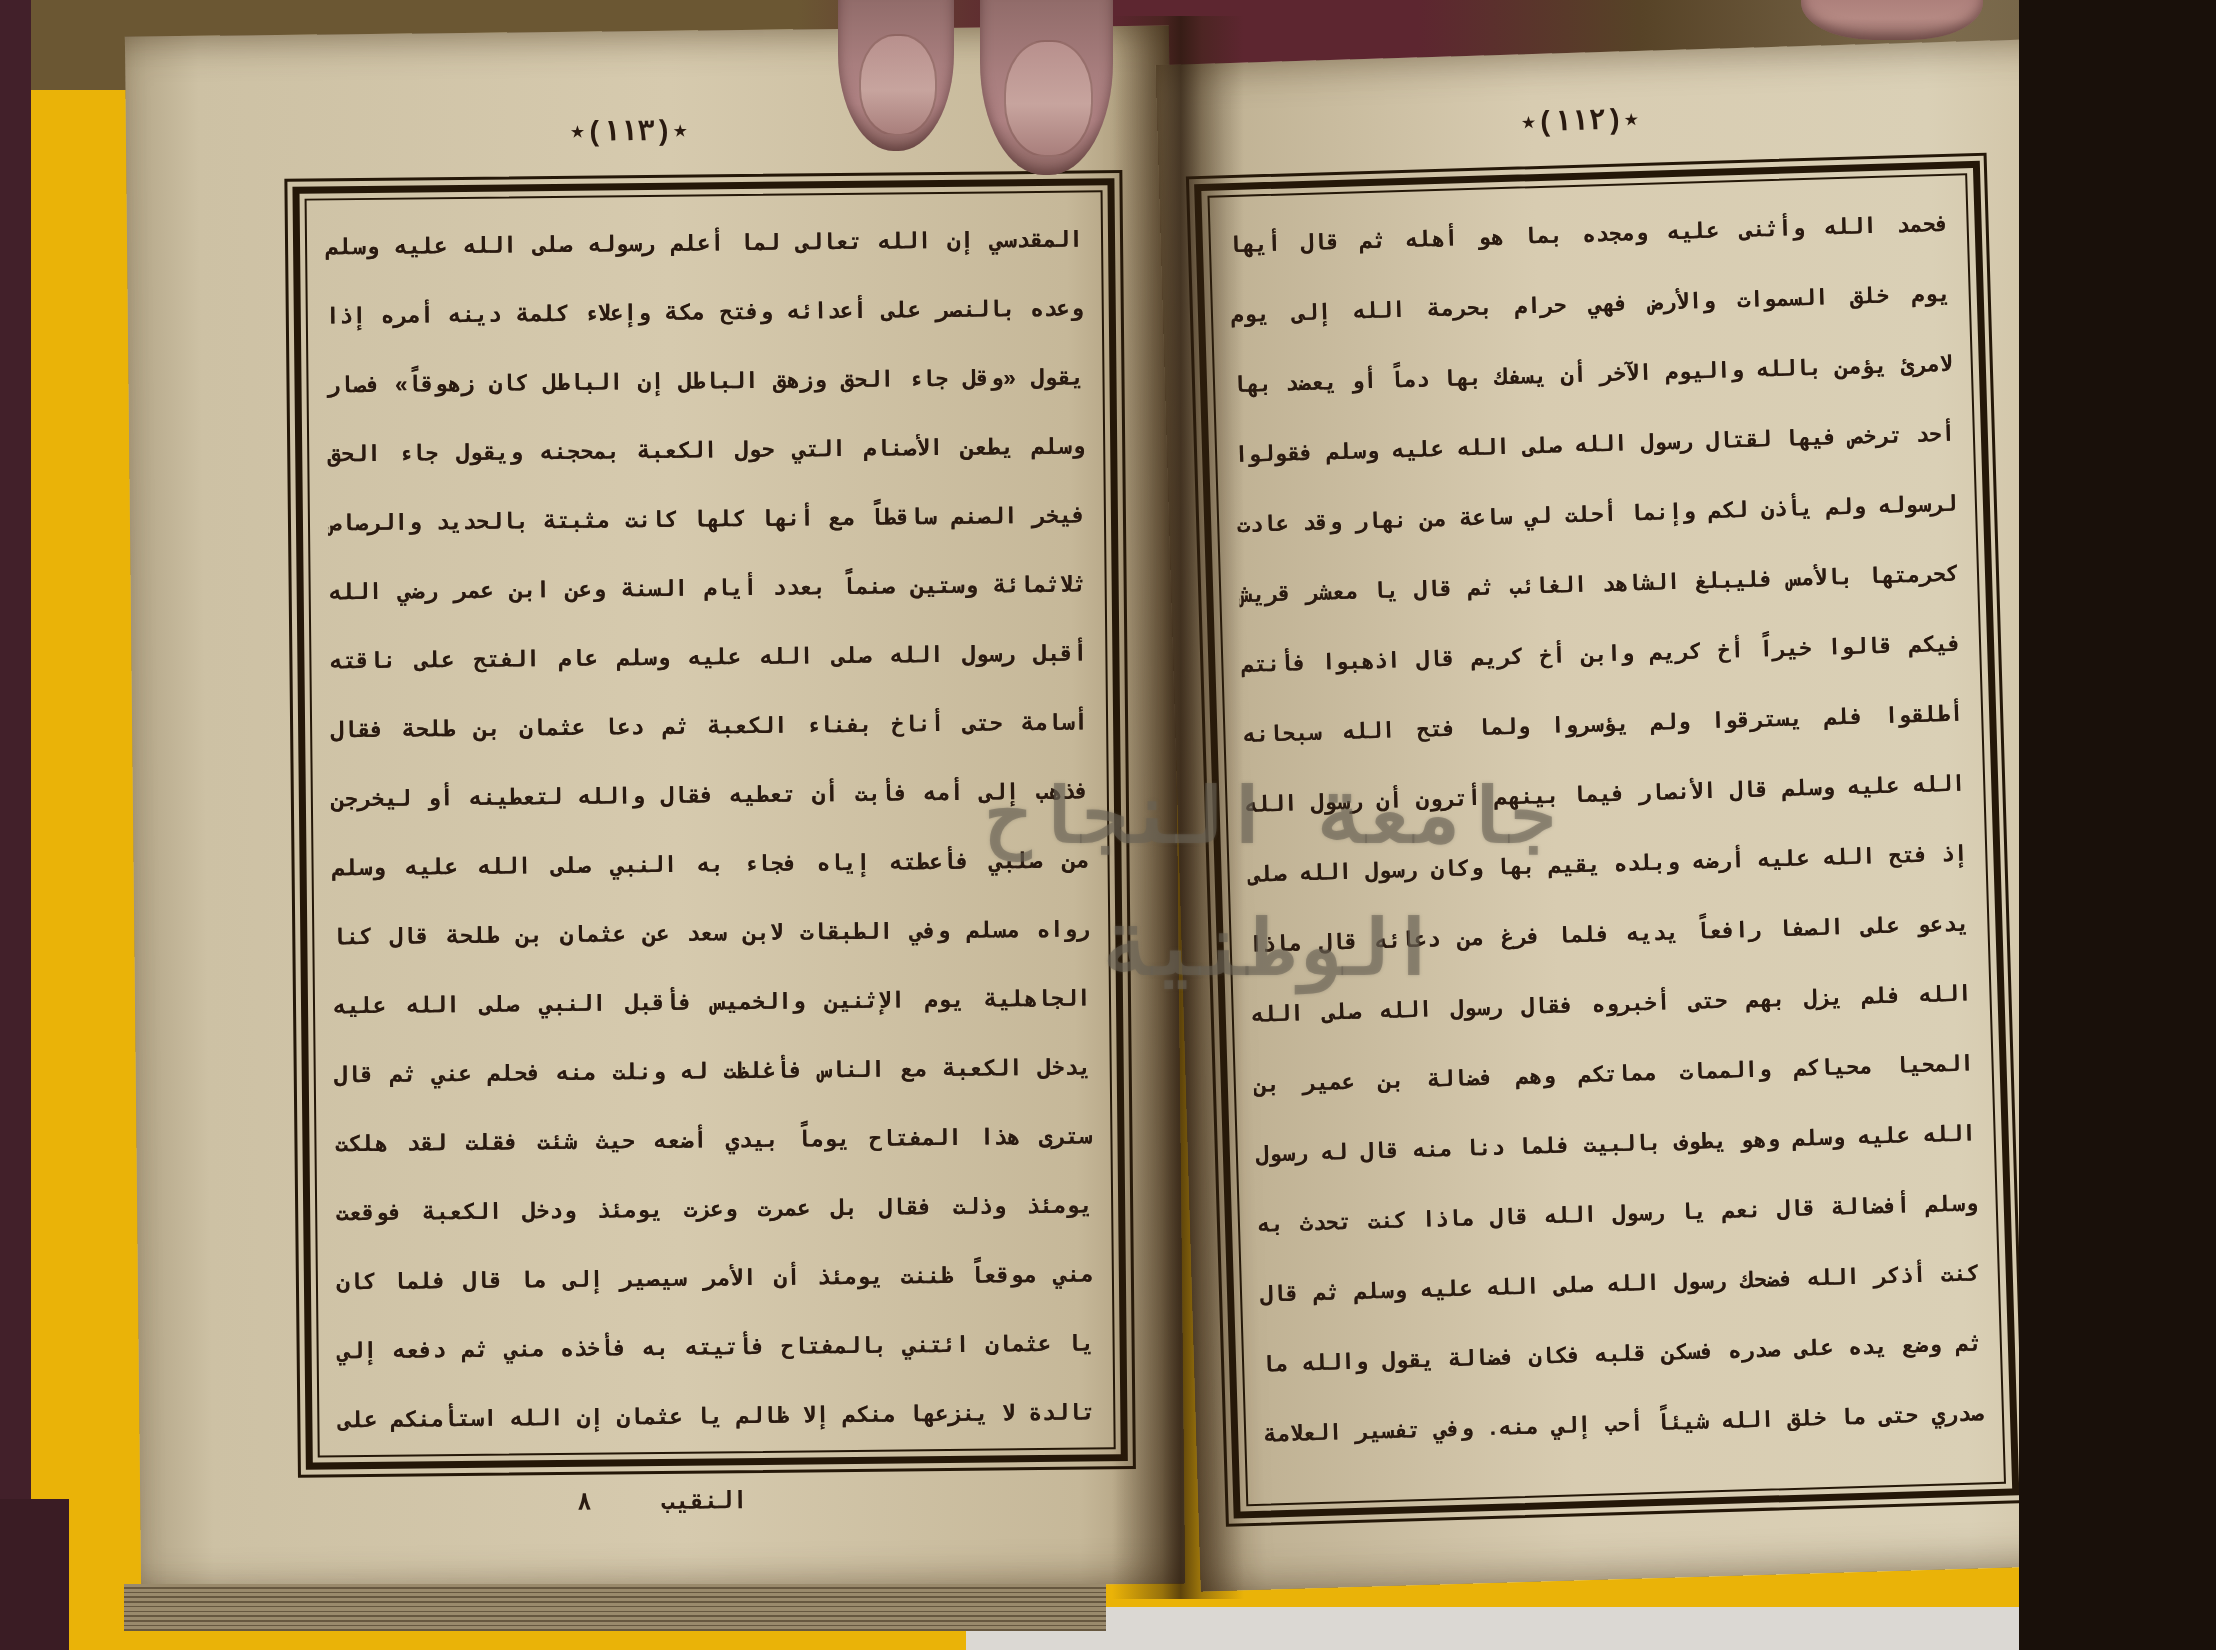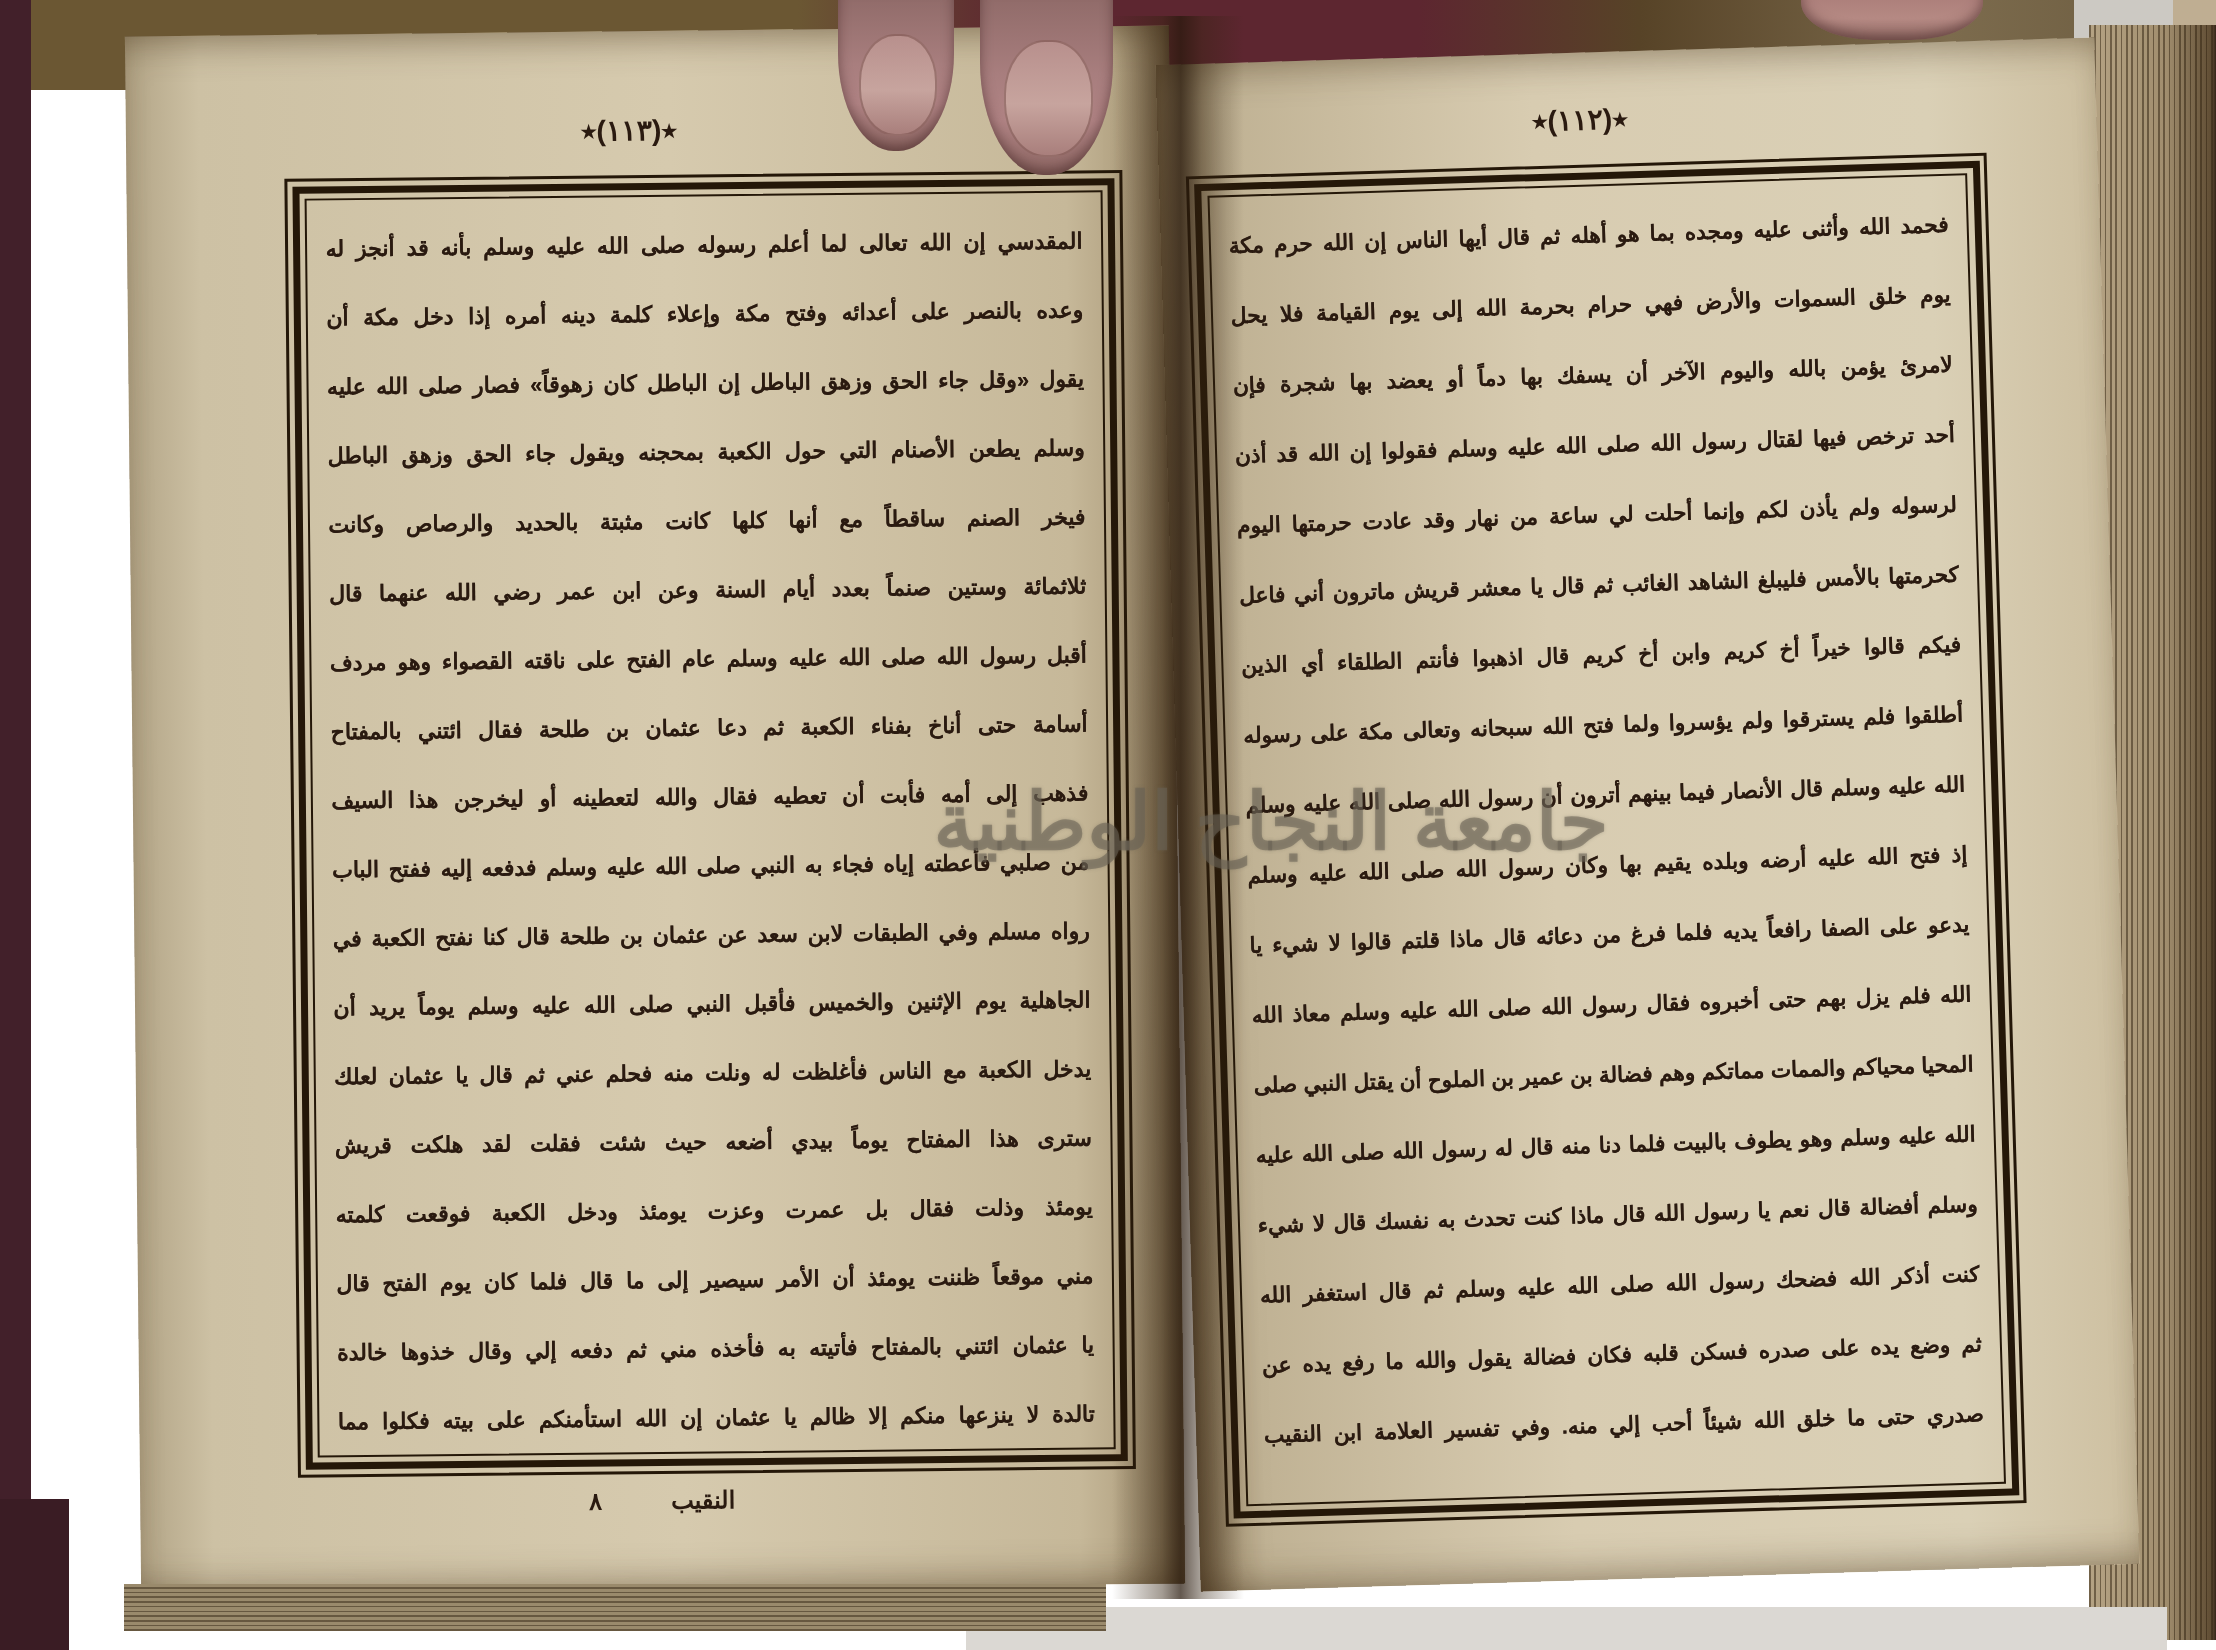--- a/index.html
+++ b/index.html
@@ -1,17 +1,17 @@
 <!DOCTYPE html>
 <html lang="ar" style="font-size:8.4px"><head>
 <meta charset="utf-8">
 <style>
   html,body{margin:0;padding:0;background:#19100a;}
-  #scene{position:relative;width:2216px;height:1651px;overflow:hidden;background:#ffffff;
-         font-family:Liberation Sans, sans-serif;}
+  #scene{position:relative;width:2019px;height:1651px;overflow:hidden;background:#eab308;
+         font-family:Liberation Mono, monospace;}
   
   .top-band{position:absolute;left:0;top:0;width:2216px;height:90px;z-index:0;
     background:linear-gradient(90deg,#6b5733 0%,#6b5733 36%,#5d2630 46%,#5d2630 64%,#574327 74%,#7c6b4d 88%,#6a5a3e 100%);}
   .top-right-pale{position:absolute;left:2074px;top:0;width:103px;height:66px;background:#ccc9c3;z-index:1;}
   .top-right-beige{position:absolute;left:2173px;top:0;width:43px;height:90px;background:#bfae92;z-index:1;}
   .cover-left{position:absolute;left:0;top:0;width:31px;height:1651px;background:#42202a;z-index:1;}
   .cover-corner{position:absolute;left:0;top:1499px;width:69px;height:152px;background:#3a1c24;z-index:1;}
   .fore-edge{position:absolute;left:24px;top:0;width:120px;height:1651px;z-index:1;background:
     repeating-linear-gradient(92deg,rgba(30,20,8,0.35) 0 1.1px,rgba(0,0,0,0) 1.1px 4.2px),
     linear-gradient(90deg,#6e5f45,#95846333%,#8d7c5f 70%,#6b5c41 100%);}

